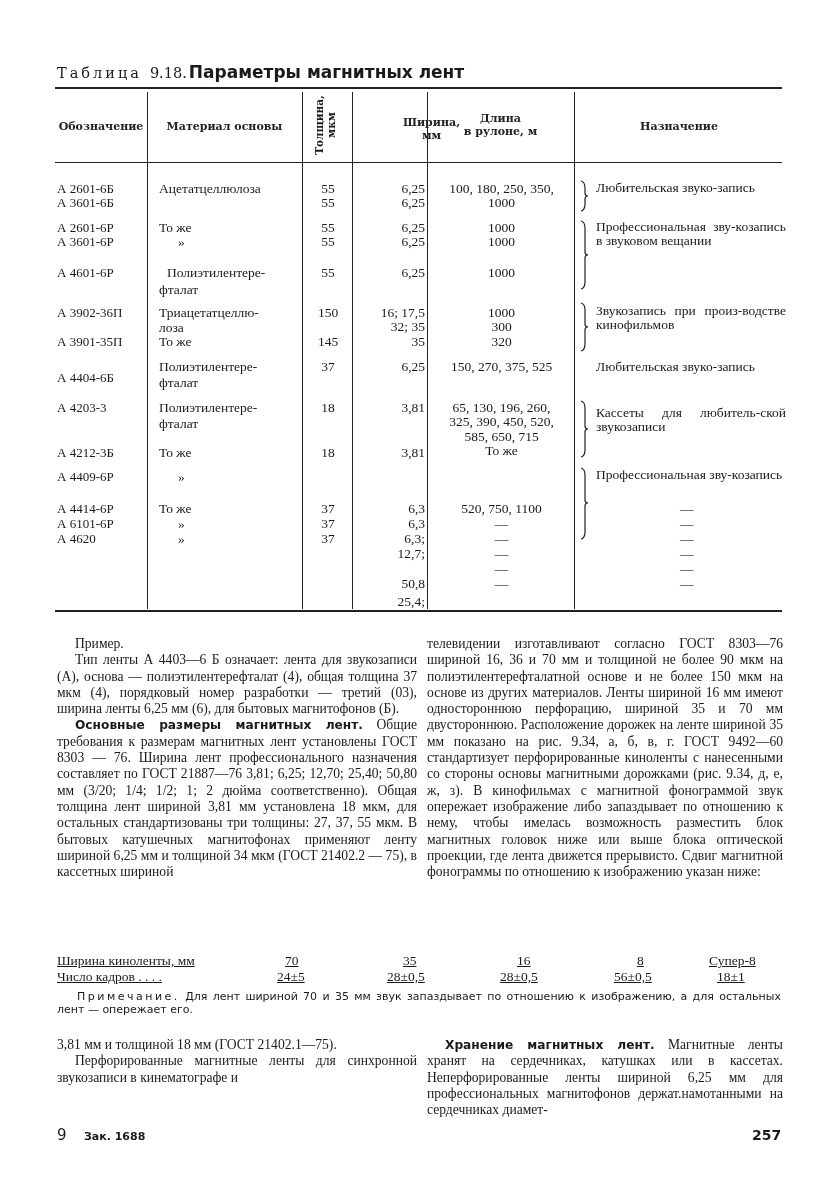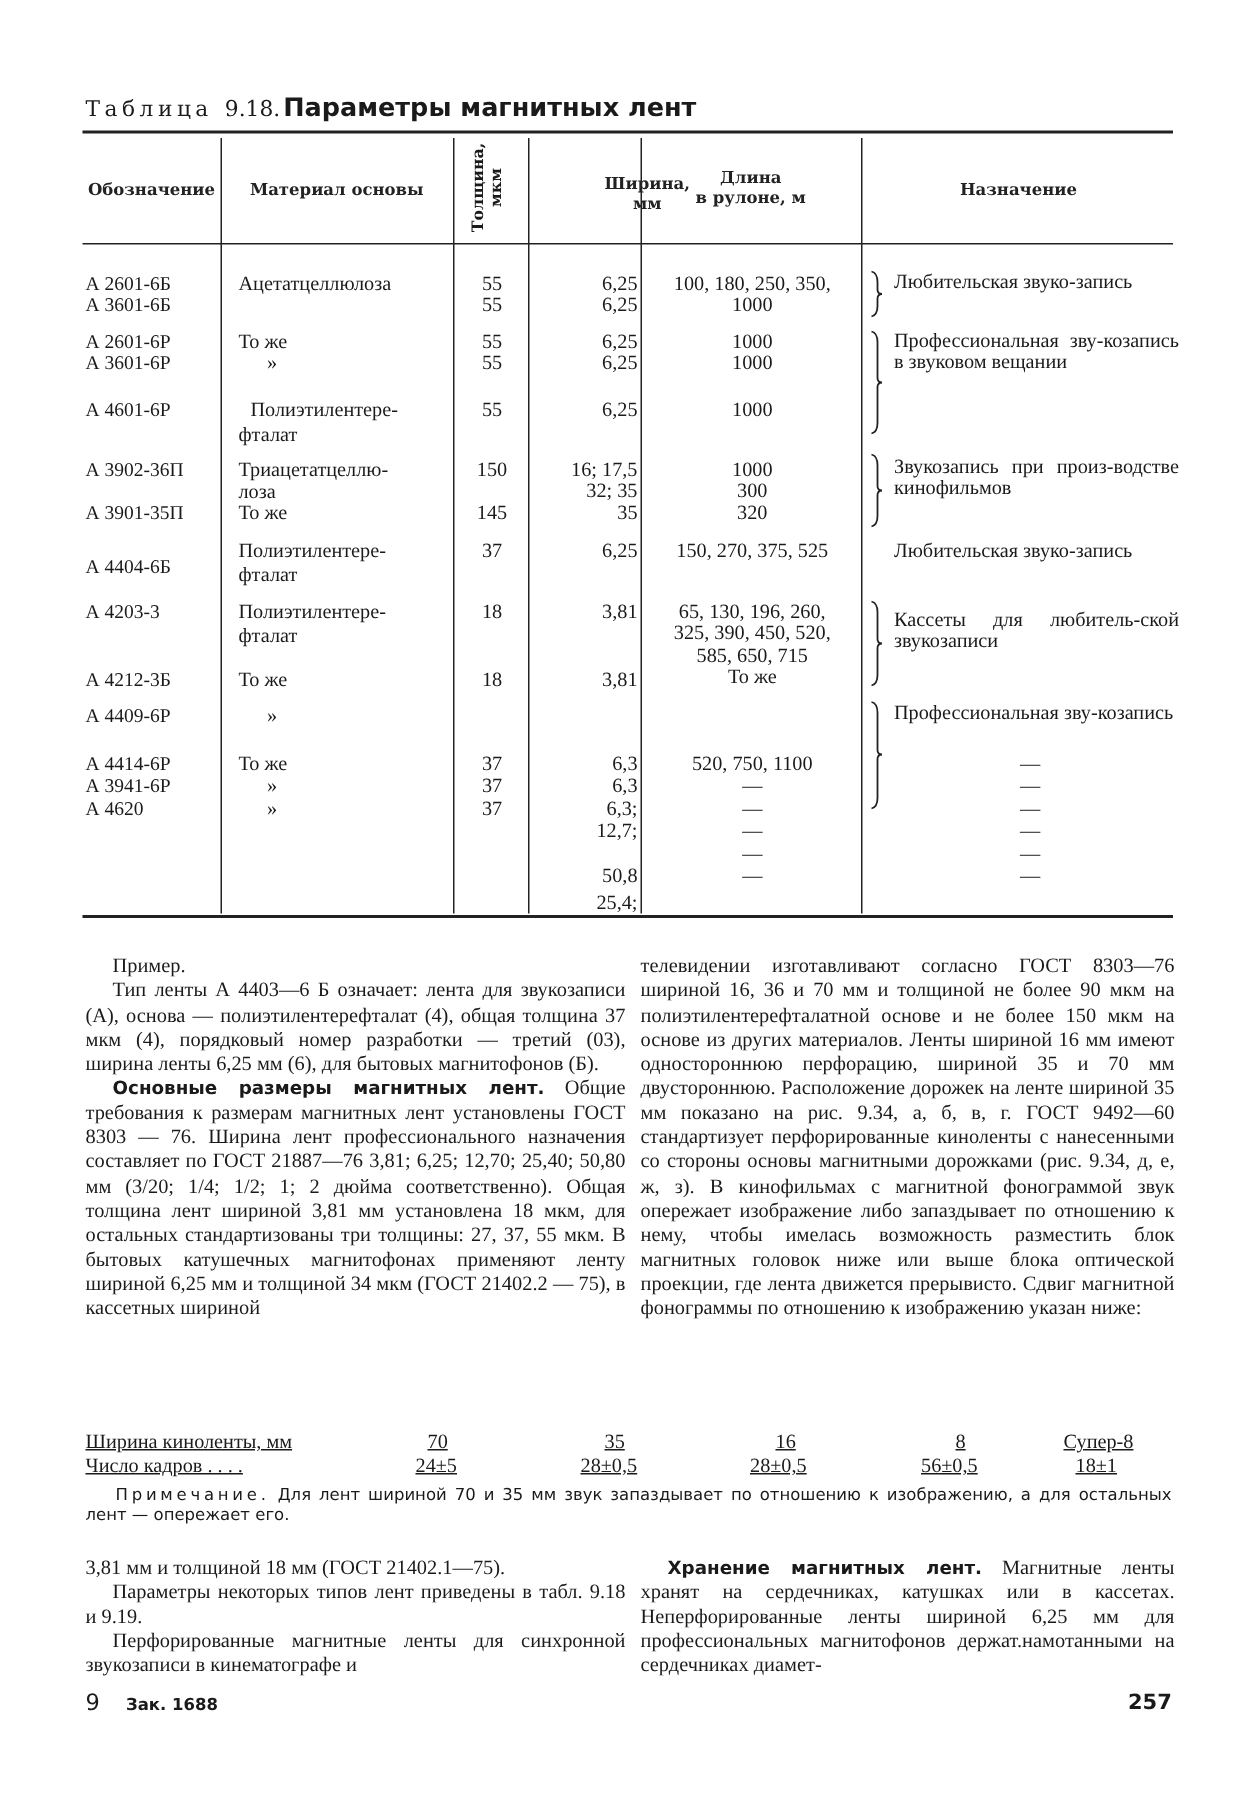--- a/index.html
+++ b/index.html
@@ -138,21 +138,21 @@
 
 <div class="cell sans c-code" style="top:470px;">А 4409-6Р</div>
 <div class="cell c-mat" style="top:470px;left:178px;">»</div>
 
 <div class="cell sans c-code" style="top:502px;">А 4414-6Р</div>
 <div class="cell c-mat" style="top:502px;">То же</div>
 <div class="cell c-thk" style="top:502px;">37</div>
 <div class="cell c-wid" style="top:502px;padding-right:22px;">6,3</div>
 <div class="cell c-len" style="top:502px;">520, 750, 1100</div>
 
-<div class="cell sans c-code" style="top:517px;">А 3941-6Р</div>
+<div class="cell sans c-code" style="top:517px;">А 6101-6Р</div>
 <div class="cell c-mat" style="top:517px;left:178px;">»</div>
 <div class="cell c-thk" style="top:517px;">37</div>
 <div class="cell c-wid" style="top:517px;padding-right:22px;">6,3</div>
 <div class="cell c-len" style="top:517px;">—</div>
 
 <div class="cell sans c-code" style="top:532px;">А 4620</div>
 <div class="cell c-mat" style="top:532px;left:178px;">»</div>
 <div class="cell c-thk" style="top:532px;">37</div>
 <div class="cell c-wid" style="top:532px;padding-right:17px;">6,3;</div>
 <div class="cell c-wid" style="top:547px;padding-right:17px;">12,7;</div>
@@ -220,21 +220,20 @@
     <span style="left:660px;">18±1</span>
   </div>
 </div>
 
 <div class="note" style="top:990px;text-indent:20px;text-align:justify;">
   <span class="spaced">Примечание.</span> <span>Для лент шириной 70 и 35 мм звук запаздывает по отношению к изображению, а для остальных лент — опережает его.</span>
 </div>
 
 <div class="body" style="left:57px;top:1037px;width:360px;">
   <p class="noind">3,81 мм и толщиной 18 мм (ГОСТ 21402.1—75).</p>
-  <p>Параметры некоторых типов лент приведены в табл. 9.18 и 9.19.</p>
   <p>Перфорированные магнитные ленты для синхронной звукозаписи в кинематографе и</p>
 </div>
 
 <div class="body" style="left:427px;top:1037px;width:356px;">
   <p><b>Хранение магнитных лент.</b> <span>Магнитные ленты хранят на сердечниках, катушках или в кассетах. Неперфорированные ленты шириной 6,25 мм для профессиональных магнитофонов держат.намотанными на сердечниках диамет-</span></p>
 </div>
 
 <div class="footer" style="left:57px;top:1126px;font-size:15px;">9</div>
 <div class="footer" style="left:84px;top:1130px;font-size:11px;font-weight:bold;">Зак. 1688</div>
 <div class="footer" style="left:752px;top:1127px;font-size:14px;font-weight:bold;">257</div>

